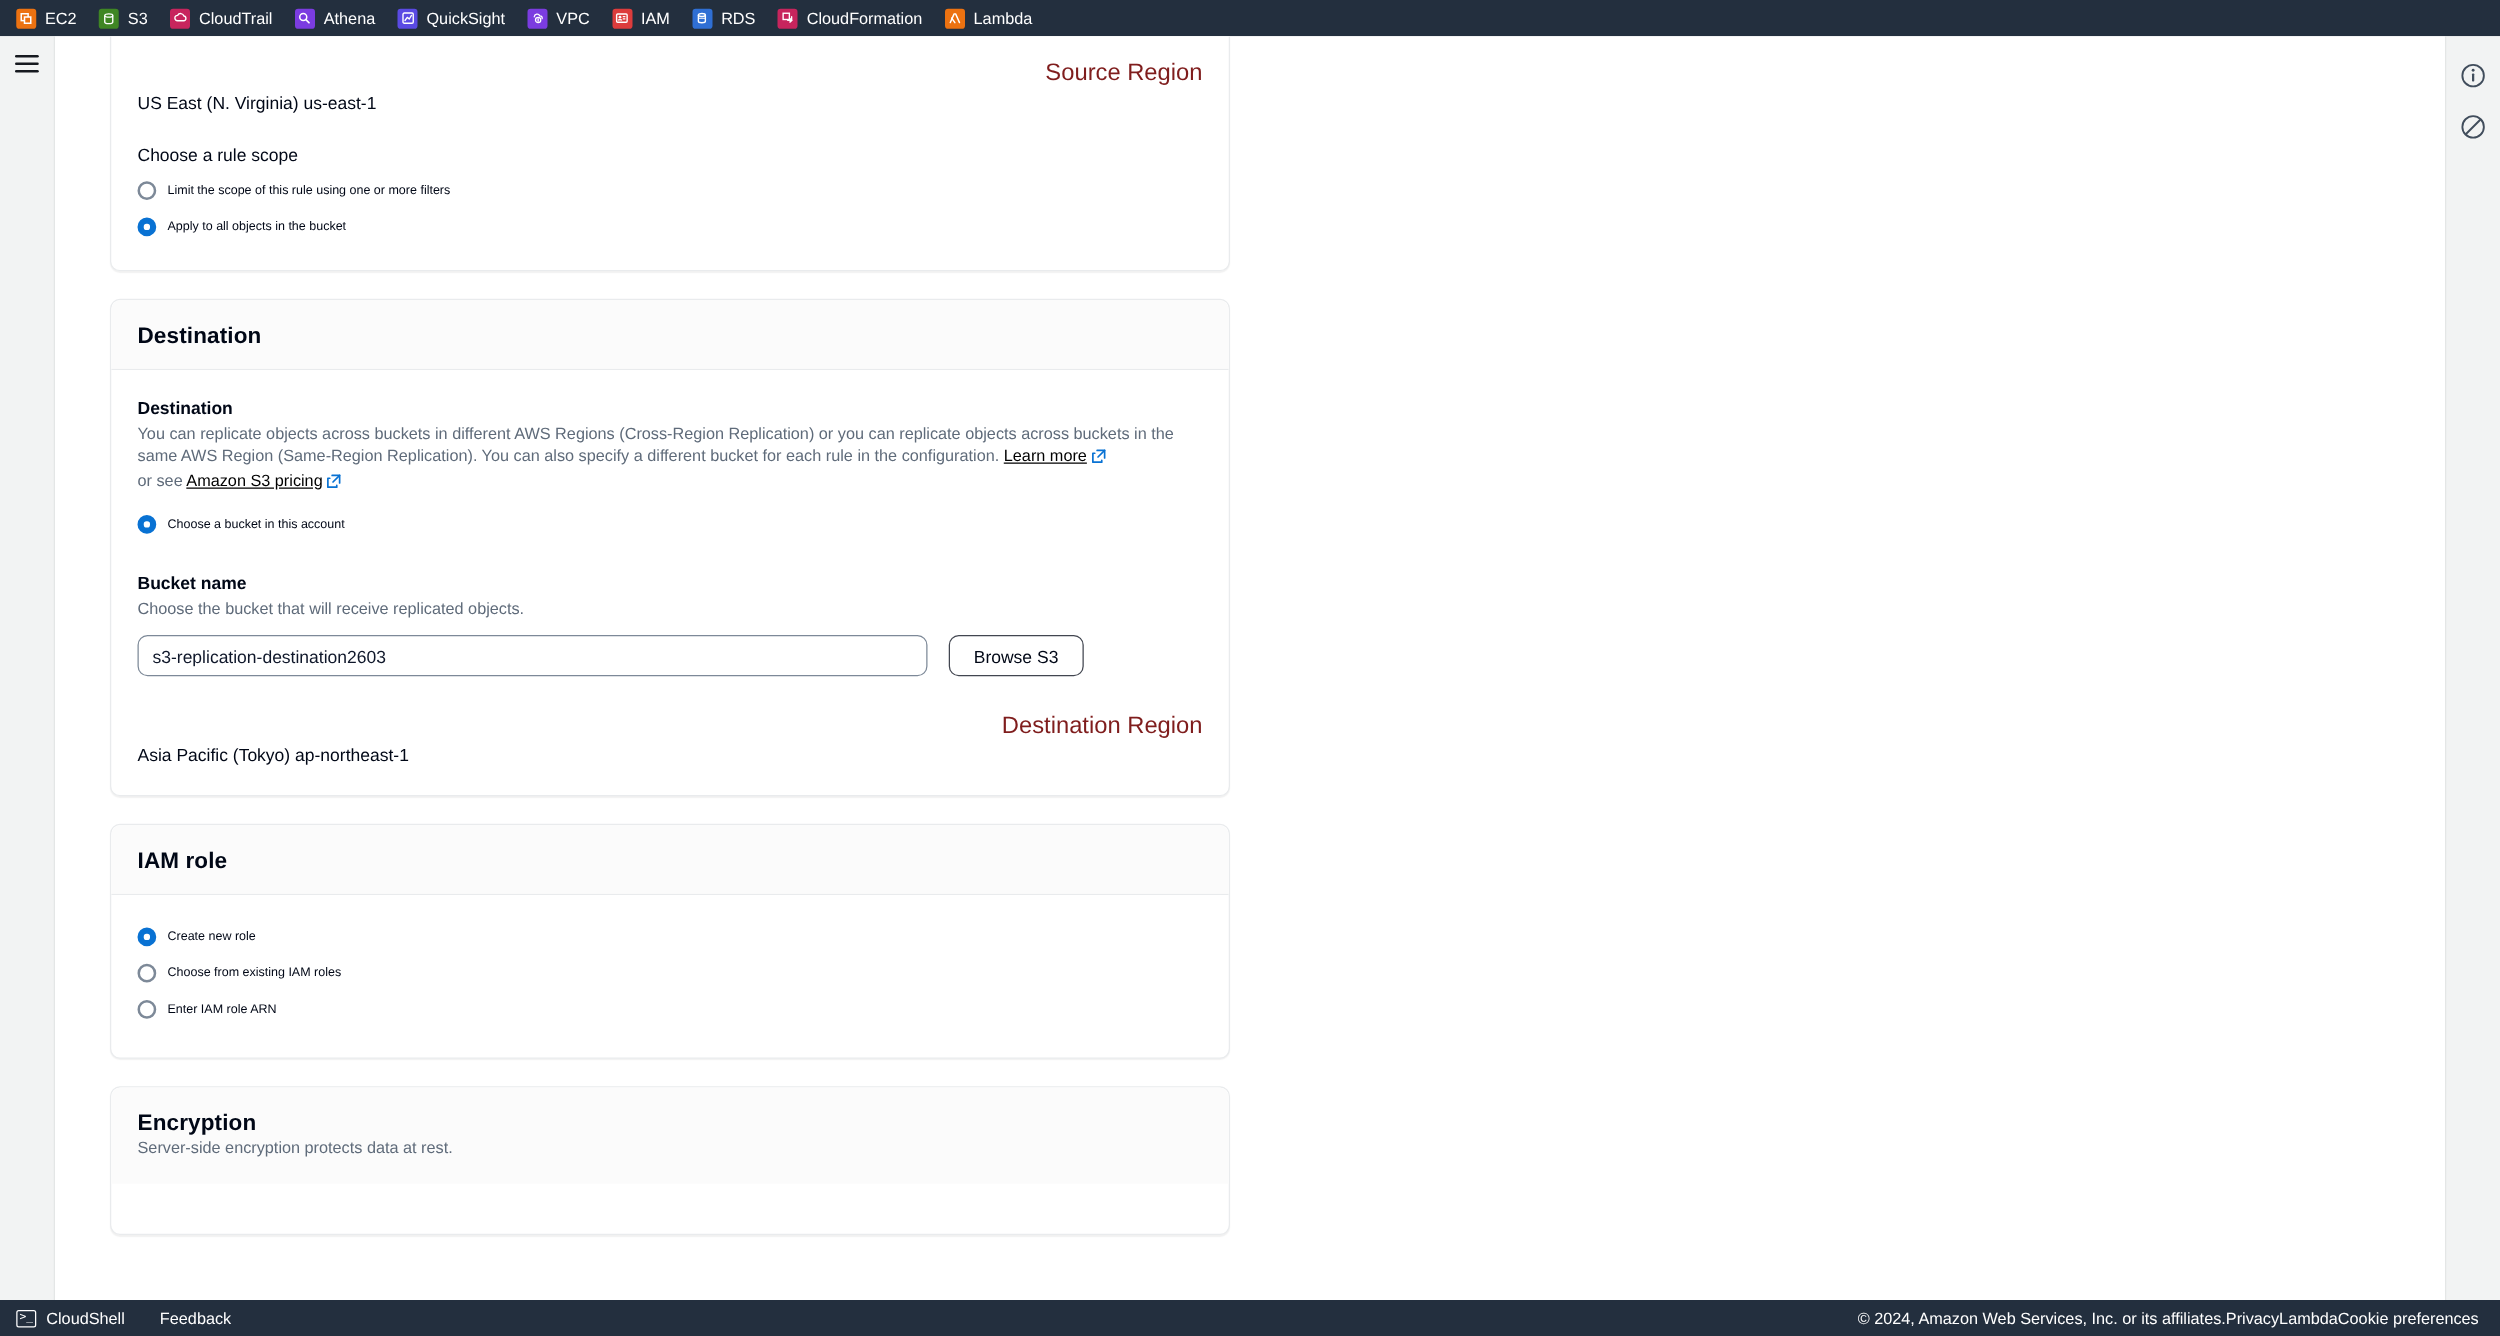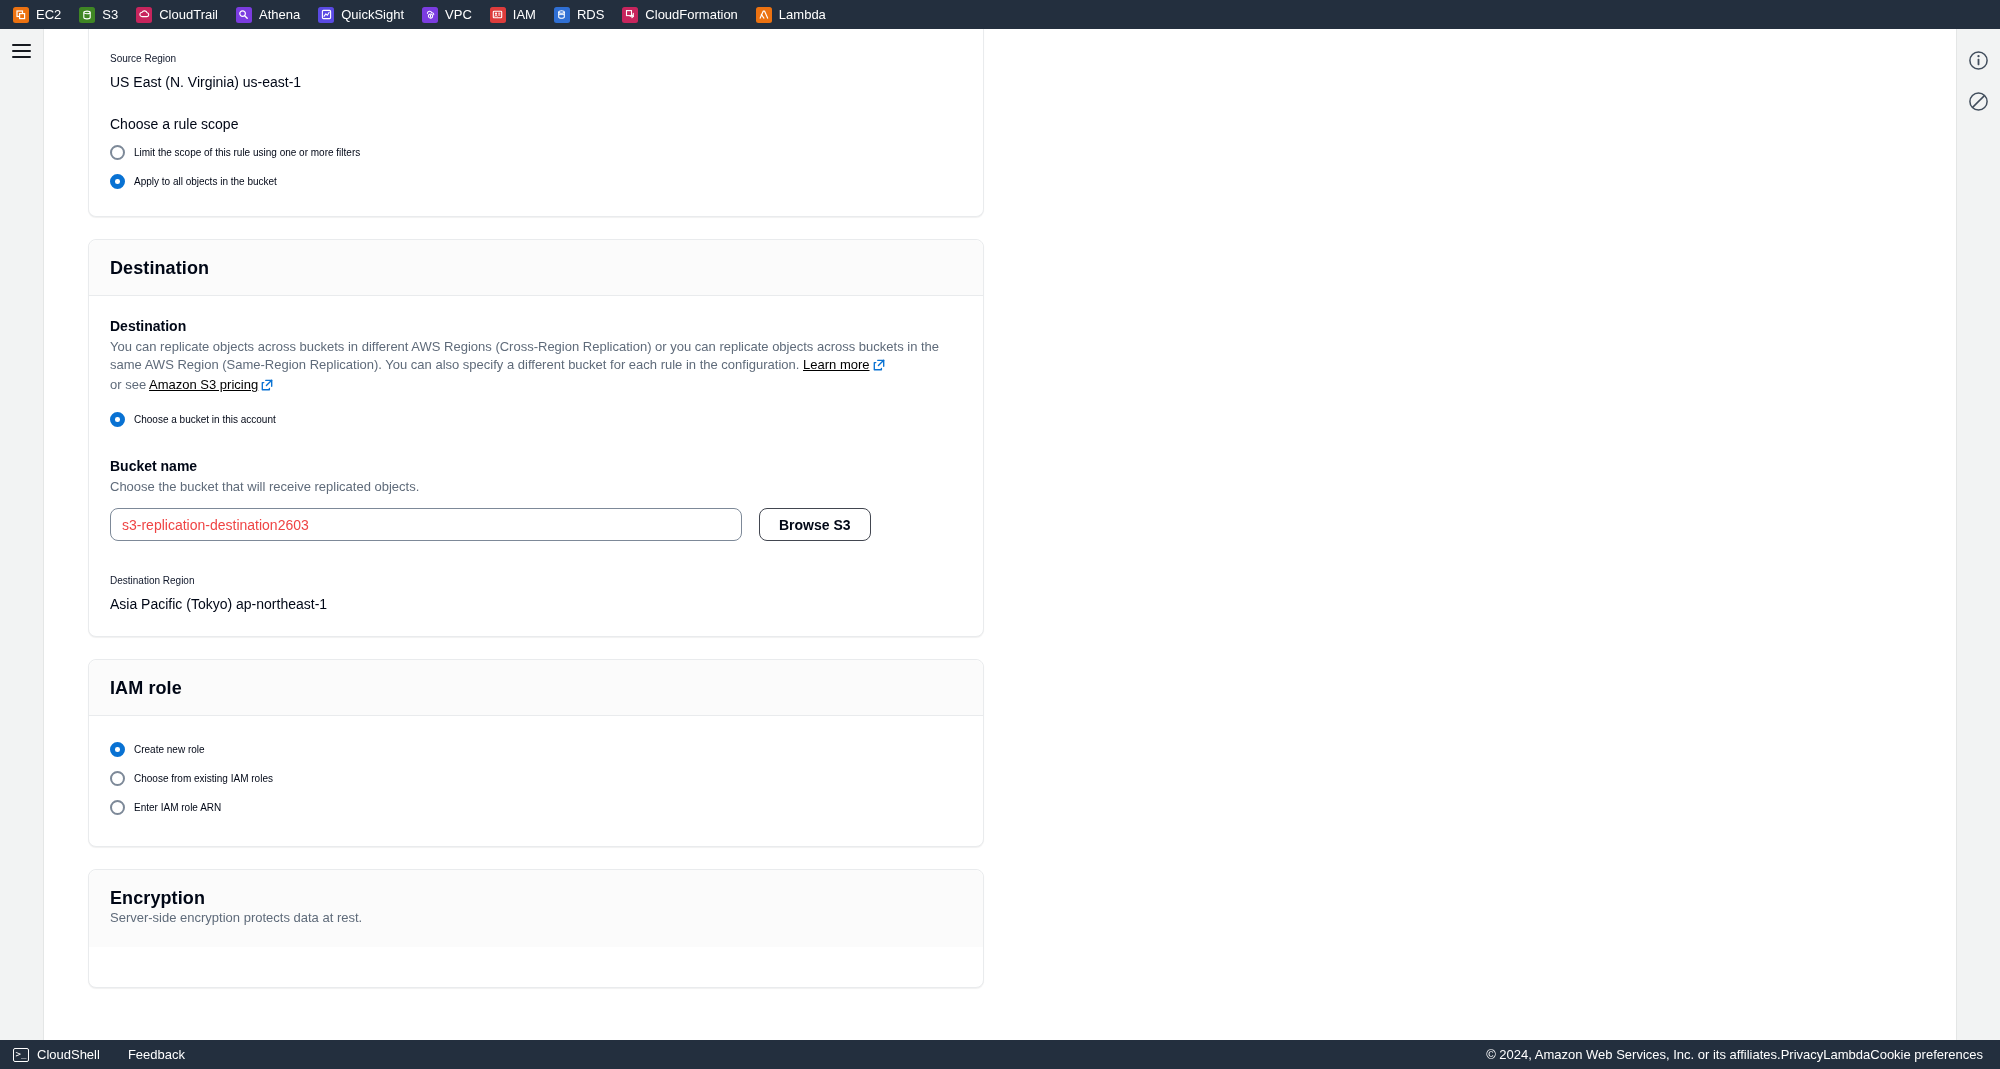--- a/index.html
+++ b/index.html
@@ -132,24 +132,25 @@
     font-size: 18px;
     font-weight: bold;
     color: #000716;
     line-height: 22px;
     letter-spacing: .1px;
   }
   .card-body { padding: 20px 21px 22px 21px; }
 
   
   .field-label {
-    font-size: 10px;
-    color: #0f172a;
+    font-size: 19px;
+    color: #7f1d1d;
     line-height: 20px;
     margin-bottom: 3px;
+    text-align: right;
   }
   .field-label-dark {
     font-size: 14px;
     color: #000716;
     font-weight: bold;
     line-height: 20px;
   }
   .field-value {
     font-size: 14px;
     color: #000716;
@@ -226,34 +227,34 @@
     gap: 17px;
     margin-top: 12px;
   }
   .text-input {
     width: 632px;
     height: 33px;
     border: 1px solid #7d8998;
     border-radius: 8px;
     background: #ffffff;
     font-size: 14px;
-    color: #ef4444;
+    color: #0f172a;
     padding: 0 11px;
     font-family: "Liberation Sans", sans-serif;
     outline: none;
   }
   .btn {
     height: 33px;
     padding: 0 19px;
     border: 1px solid #424650;
     border-radius: 8px;
     background: #ffffff;
     color: #000716;
     font-size: 14px;
-    font-weight: bold;
+    font-weight: normal;
     font-family: "Liberation Sans", sans-serif;
     cursor: pointer;
     white-space: nowrap;
   }
 
   
   .footer {
     position: absolute;
     left: 0; bottom: 0;
     width: 2000px;

